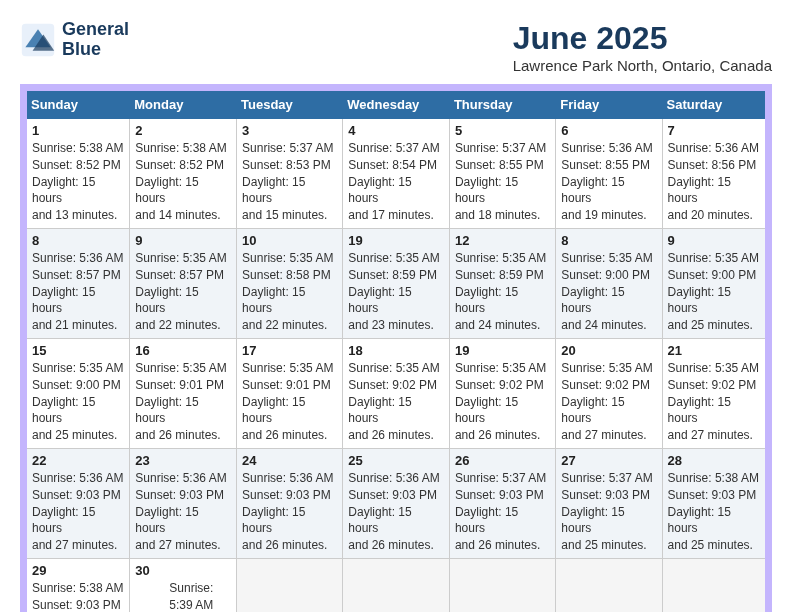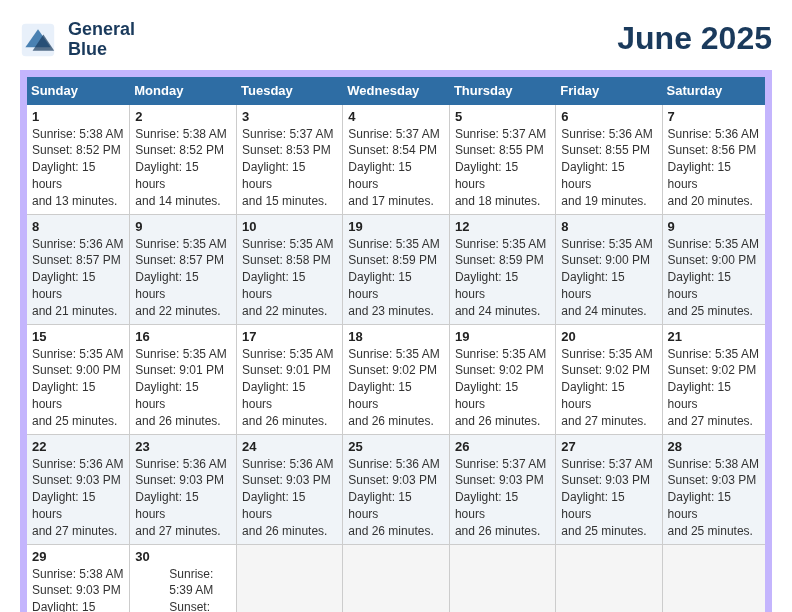--- a/index.html
+++ b/index.html
@@ -12,21 +12,21 @@
     }
     .header {
       display: flex;
       justify-content: space-between;
       align-items: flex-start;
       margin-bottom: 10px;
     }
     .logo {
       display: flex;
       align-items: center;
-      gap: 12px;
+      gap: 6px;
     }
     .logo-text {
       font-size: 18px;
       font-weight: bold;
       color: #1a3a5c;
       line-height: 1.1;
     }
     .logo-text span { display: block; }
     .logo-icon {
       width: 36px;
@@ -98,20 +98,21 @@
       <polygon points="20,8 34,28 6,28" fill="#2e6da4" opacity="0.85"></polygon>
       <polygon points="26,14 38,32 14,32" fill="#1a3a5c" opacity="0.7"></polygon>
     </svg>
     <div class="logo-text">
       <span>General</span>
       <span>Blue</span>
     </div>
   </div>
   <div class="title-section">
     <div class="month-title">June 2025</div>
+    <div class="location-title">Lawrence Park North, Ontario, Canada</div>
   </div>
 </div>
 
 <table class="calendar">
   <thead>
     <tr>
       <th>Sunday</th>
       <th>Monday</th>
       <th>Tuesday</th>
       <th>Wednesday</th>

